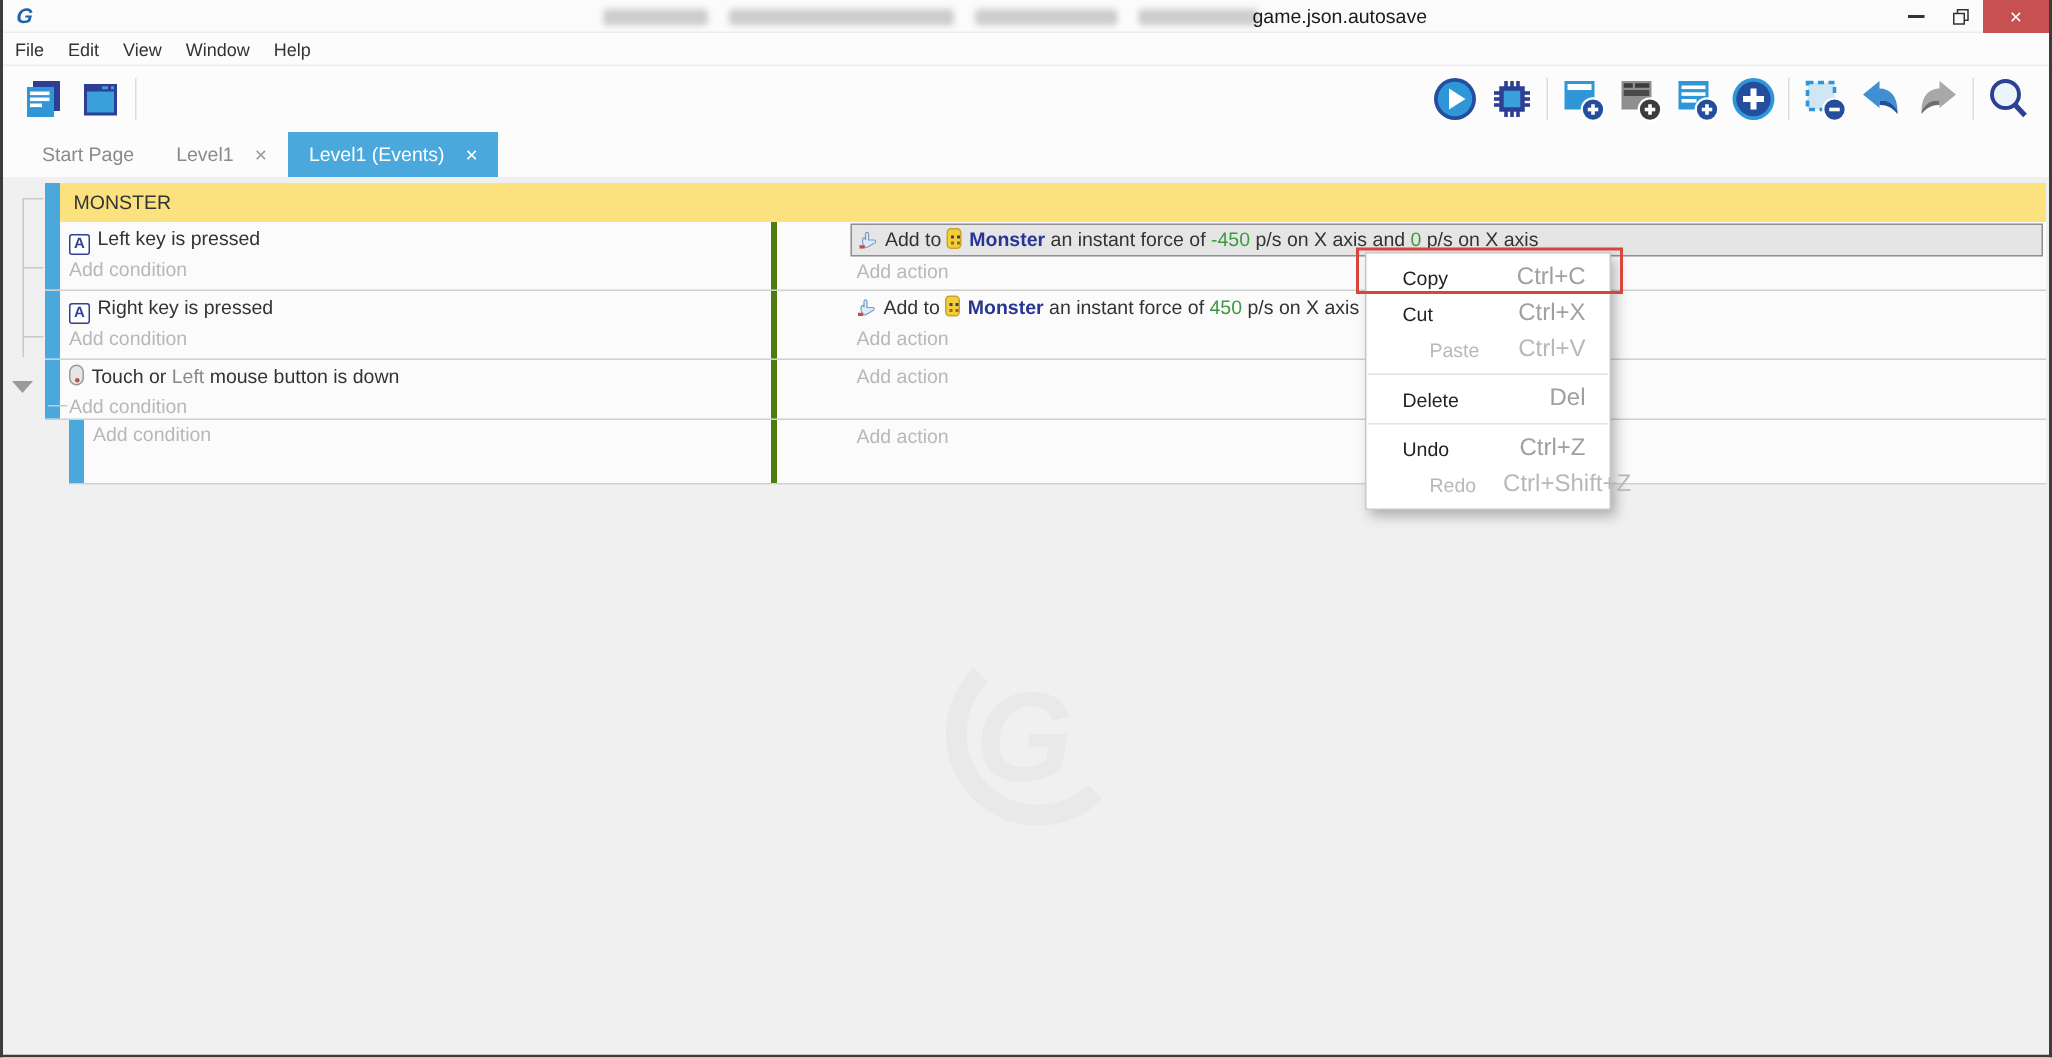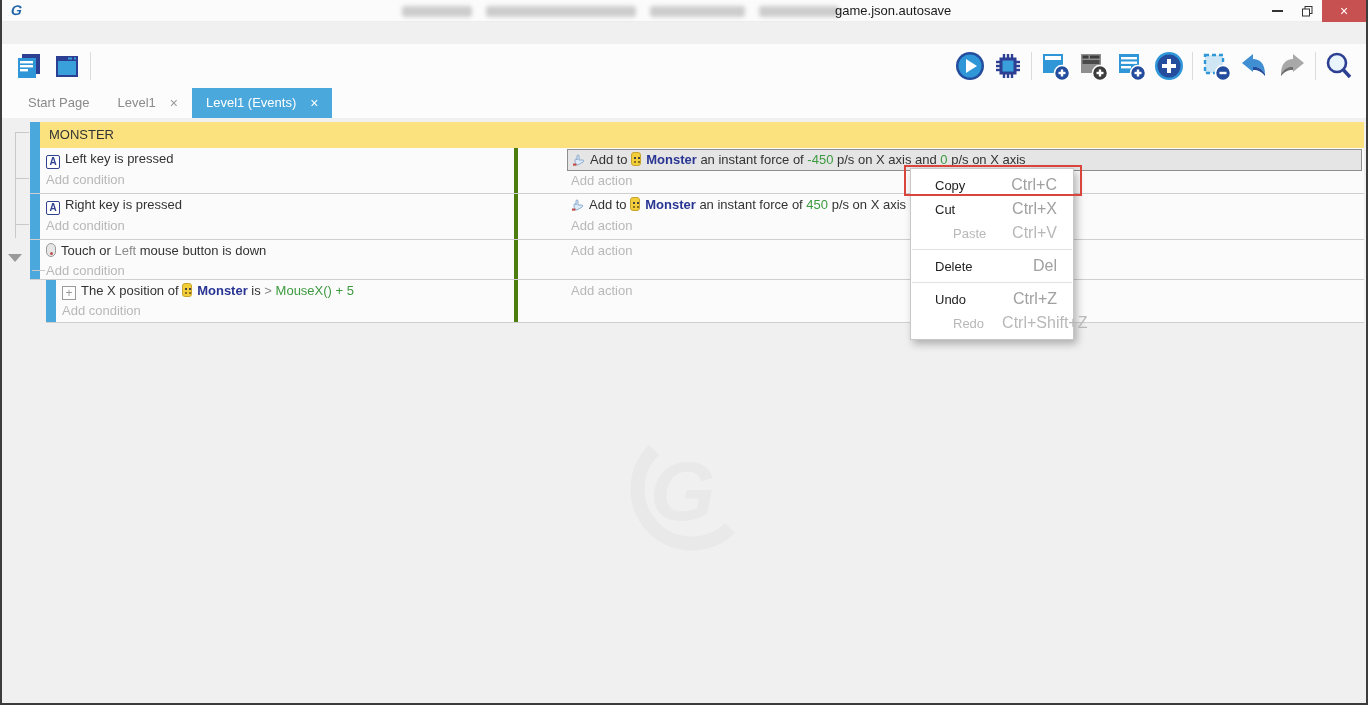--- a/index.html
+++ b/index.html
@@ -127,20 +127,27 @@
       <div class="win-btn">
         <svg width="11" height="11" viewBox="0 0 11 11">
           <rect x="3" y="0.5" width="7" height="7" fill="none" stroke="#333" stroke-width="1"></rect>
           <rect x="0.5" y="3" width="7" height="7" fill="#fbfbfb" stroke="#333" stroke-width="1"></rect>
         </svg>
       </div>
       <div class="win-btn close-btn">×</div>
     </div>
   </div>
 
+  <div class="menubar">
+    <span class="menu-item">File</span>
+    <span class="menu-item">Edit</span>
+    <span class="menu-item">View</span>
+    <span class="menu-item">Window</span>
+    <span class="menu-item">Help</span>
+  </div>
 
   <div class="toolbar">
     <div class="tbtn">
       <svg width="30" height="30" viewBox="0 0 30 30">
         <rect x="8" y="3" width="18" height="20" fill="#2d3f92"></rect>
         <rect x="4" y="7" width="18" height="20" fill="#2f96d8"></rect>
         <rect x="6" y="10" width="13" height="2.4" fill="#fff"></rect>
         <rect x="6" y="14" width="13" height="2.4" fill="#fff"></rect>
         <rect x="6" y="18" width="8" height="2.4" fill="#fff"></rect>
       </svg>
@@ -332,23 +339,20 @@
         <div class="addline">Add condition</div>
       </div>
       <div class="act">
         <div class="addline" style="height:22px; line-height:22px;">Add action</div>
       </div>
     </div>
 
     <div class="event-row sub">
       <div class="bar"></div>
       <div class="cond">
-        <div class="line1">
-          <span class="inl pos-icon">+</span><span>The X position of </span><span class="inl monster-icon"></span><span class="obj">Monster</span><span> is </span><span class="op">&gt; </span><span class="val">MouseX() + 5</span>
-        </div>
         <div class="addline">Add condition</div>
       </div>
       <div class="act">
         <div class="addline" style="height:22px; line-height:22px;">Add action</div>
       </div>
     </div>
   </div>
 
   <div class="context-menu">
     <div class="cm-item">

